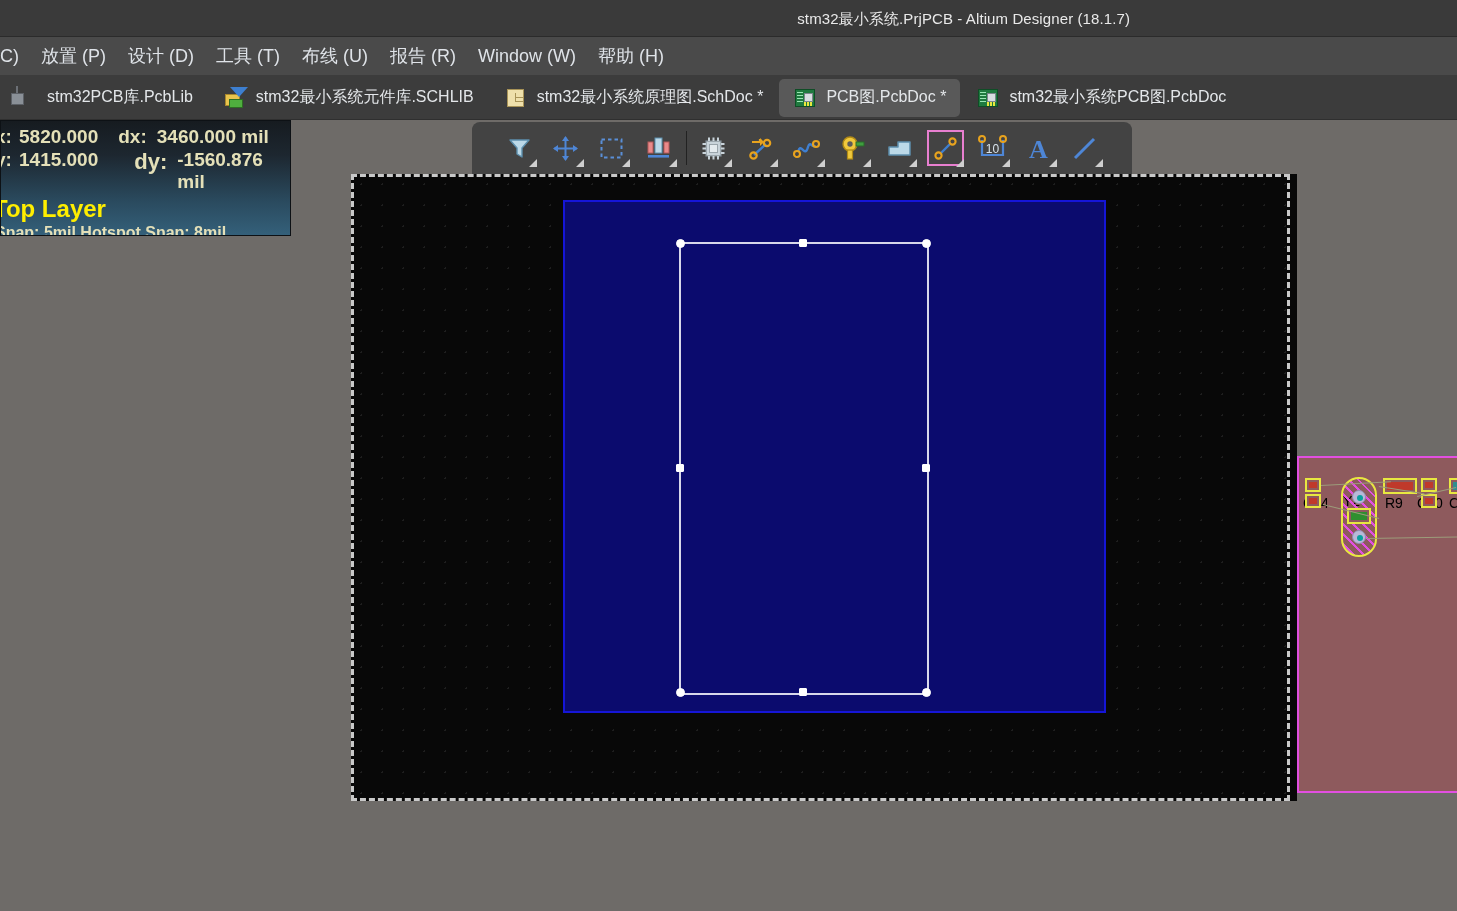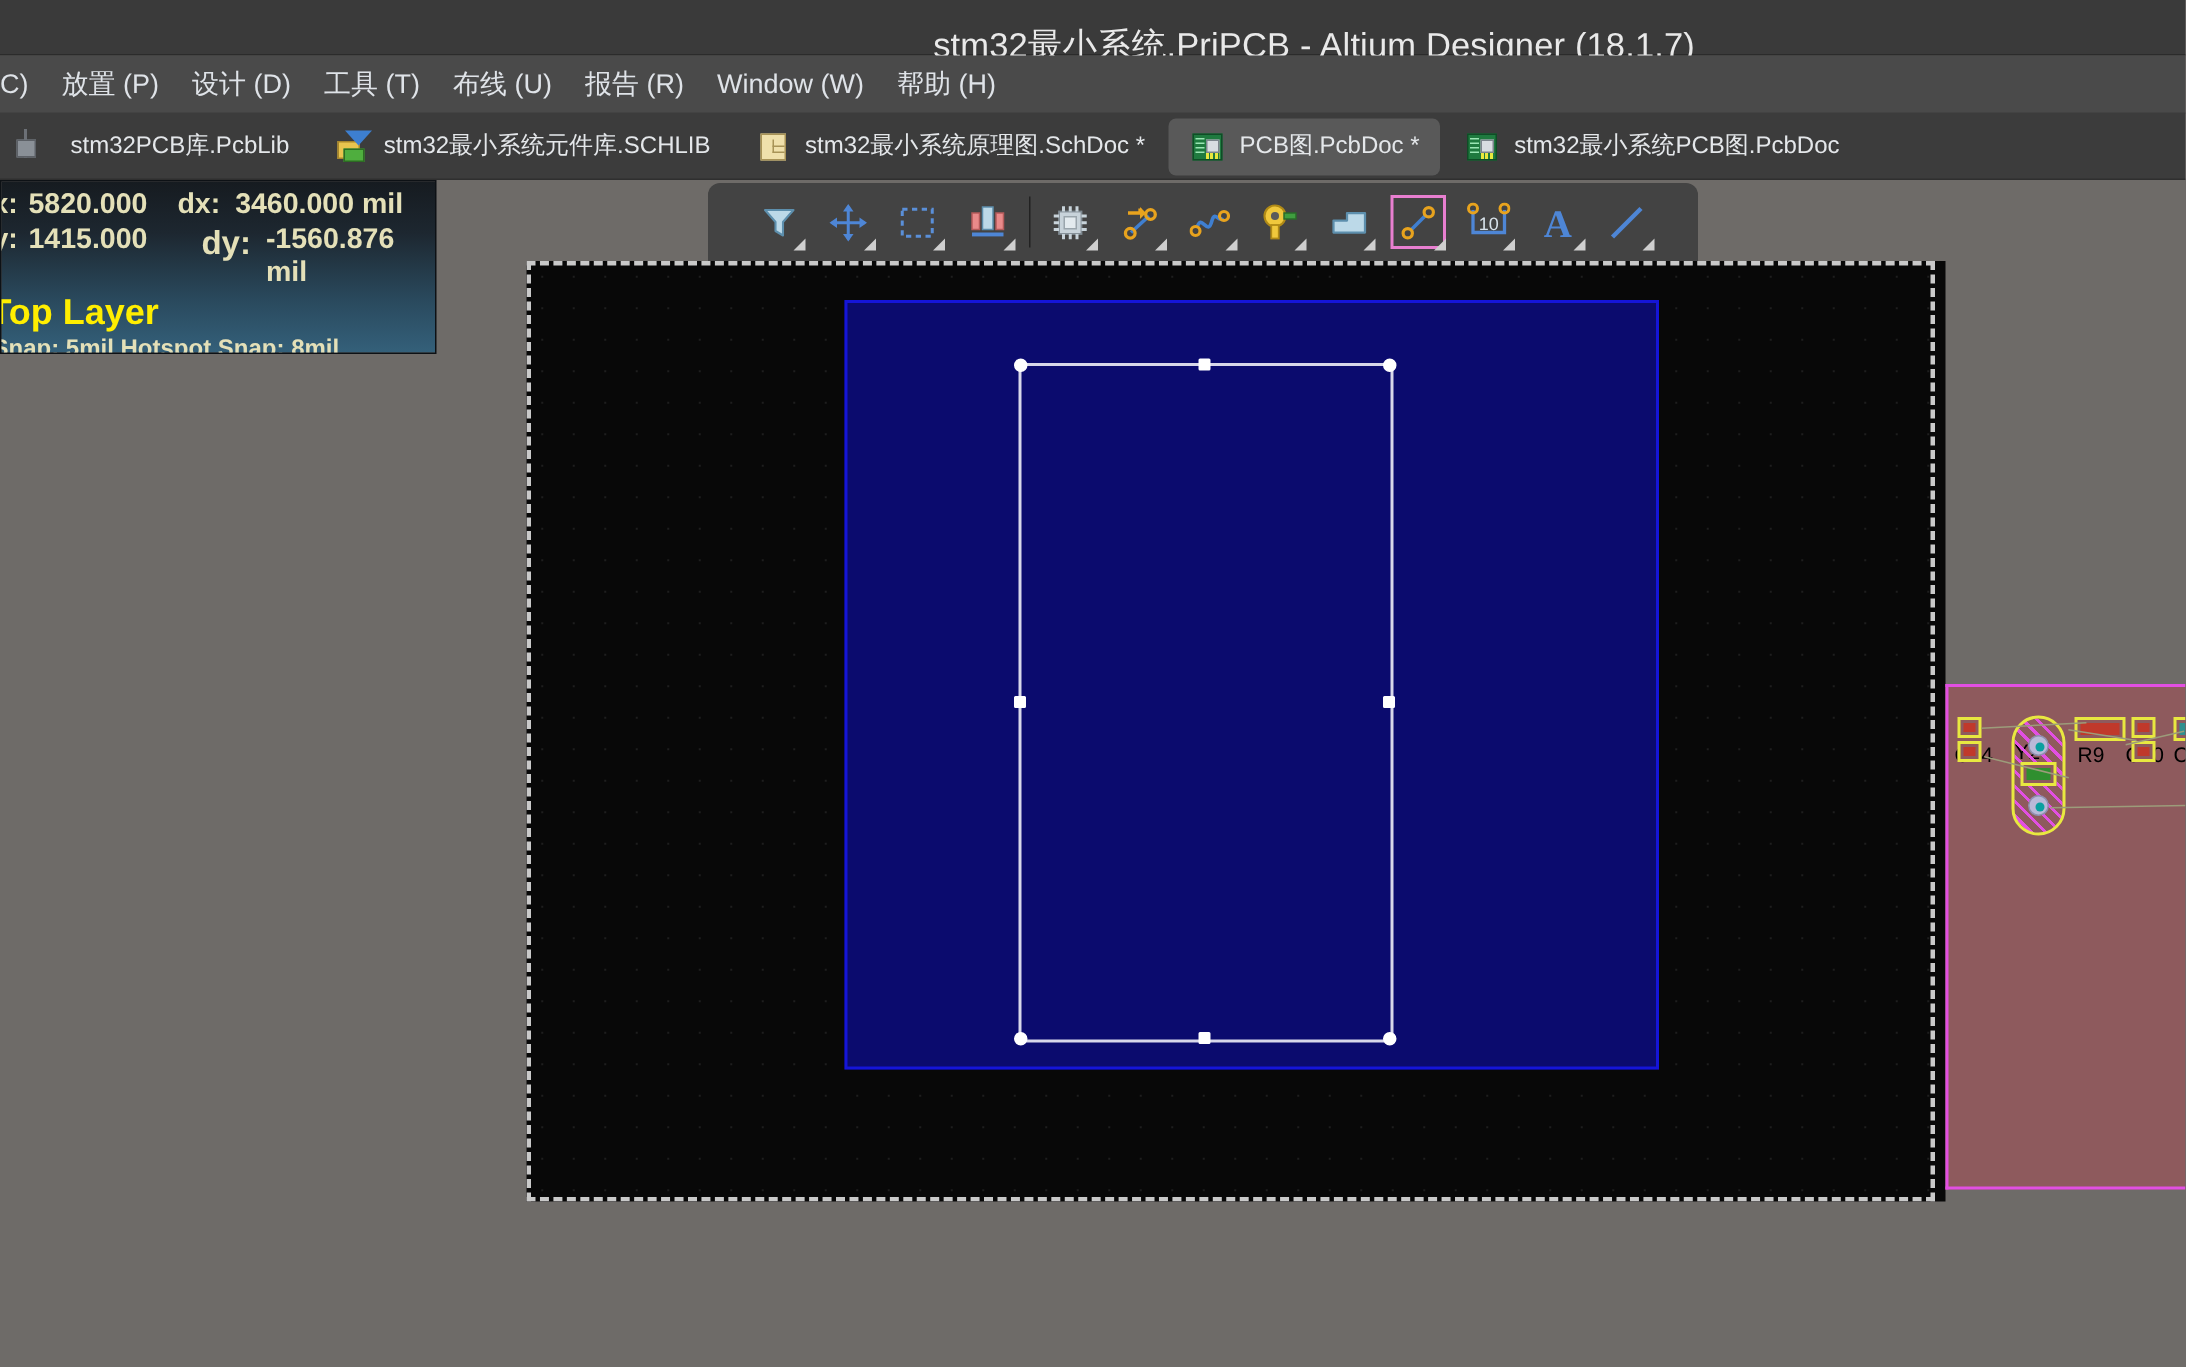--- a/index.html
+++ b/index.html
@@ -11,23 +11,23 @@
     -webkit-font-smoothing:antialiased;
   }
 
   
   #titlebar{
     position:absolute; left:0; top:0; width:1457px; height:37px;
     background:#3a3a3a;
     border-bottom:1px solid #2b2b2b;
   }
   #title-text{
-    position:absolute; left:0; top:12px; width:1130px; height:37px;
+    position:absolute; left:0; top:0; width:1130px; height:37px;
     line-height:37px; text-align:right;
-    color:#e9e9e9; font-size:23px; letter-spacing:.1px;
+    color:#e9e9e9; font-size:15px; letter-spacing:.1px;
     white-space:nowrap; overflow:hidden;
   }
   #search-box{
     position:absolute; left:1146px; top:2px; width:299px; height:29px;
     background:#2c2c2c; border-radius:5px;
     display:flex; align-items:center;
   }
   #search-icon{ width:34px; display:flex; justify-content:center; align-items:center; }
   #search-icon svg{ display:block; }
   #search-input-label{

